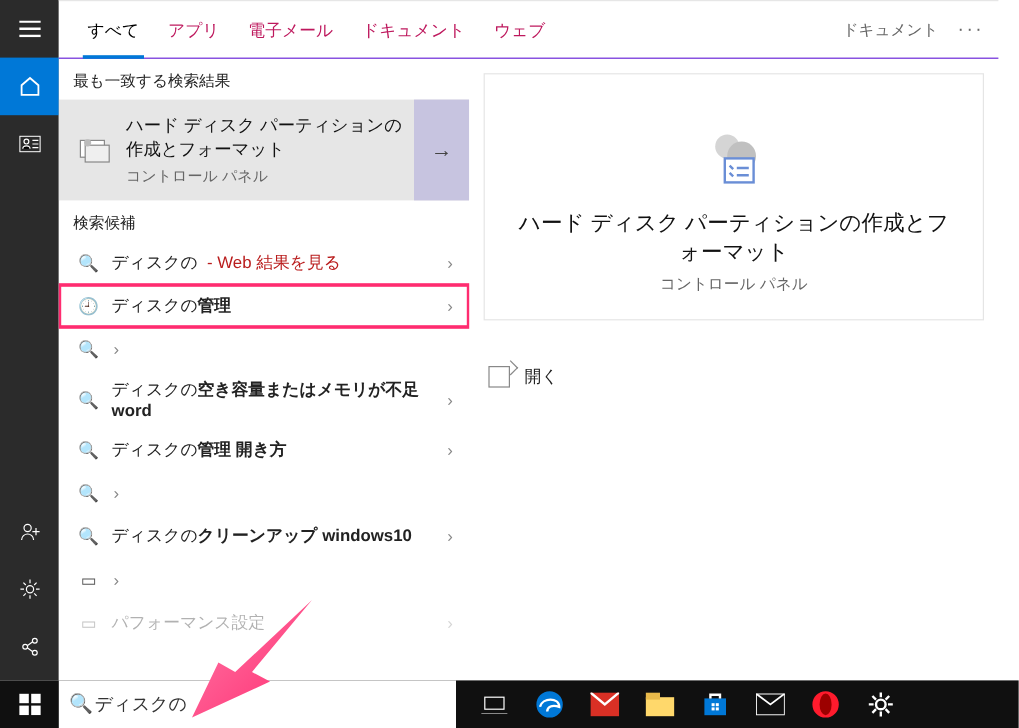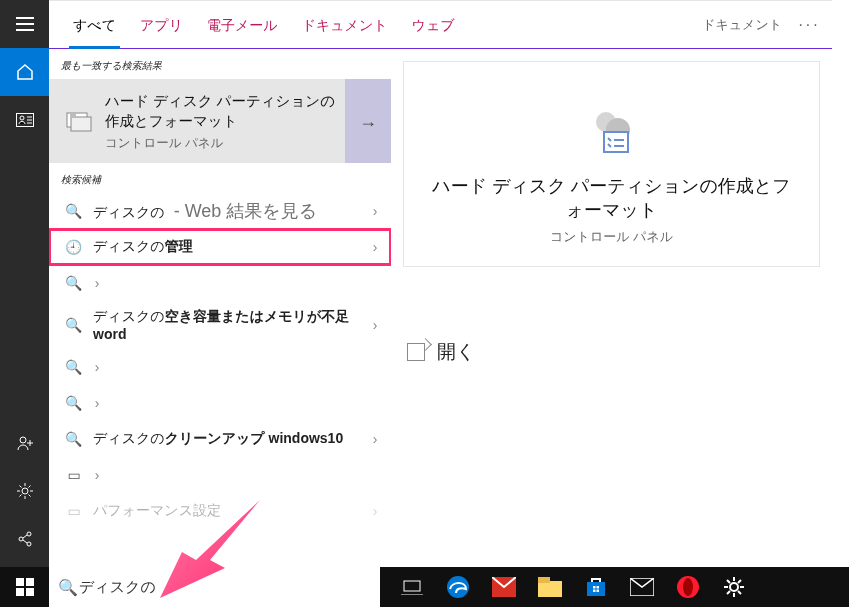--- a/index.html
+++ b/index.html
@@ -17,45 +17,45 @@
 .tab.active { color: #000; }
 .tab.active::after { content: ""; position: absolute; left: 8px; right: 8px; bottom: 0; height: 3px; background: #0078d7; }
 .tab .caret { font-size: 10px; margin-left: 4px; }
 .tabs-right { margin-left: auto; display: flex; align-items: center; gap: 16px; color: #666; font-size: 13px; }
 .more-dots { font-size: 16px; letter-spacing: 2px; }
 
 .content { display: flex; flex: 1; overflow: hidden; }
 .left-panel { width: 342px; display: flex; flex-direction: column; overflow: hidden; }
 .right-panel { flex: 1; padding: 12px; }
 
-.section-header { font-size: 10px; color: #222; padding: 10px 12px 6px; font-style: italic; }
+.section-header { font-size: 13px; color: #222; padding: 10px 12px 6px; }
 .best-match { display: flex; align-items: center; background: #e6e6e6; height: 84px; position: relative; }
 .best-left { flex: 1; display: flex; align-items: center; padding: 0 8px 0 14px; }
 .best-icon { width: 32px; height: 32px; display: flex; align-items: center; justify-content: center; margin-right: 10px; }
 .best-text { flex: 1; }
 .best-title { font-size: 14.5px; color: #111; line-height: 20px; }
 .best-sub { font-size: 12.5px; color: #666; margin-top: 4px; }
 .best-arrow { width: 46px; height: 100%; background: #c7c4e0; display: flex; align-items: center; justify-content: center; color: #444; font-size: 18px; }
 
 .suggestion-list { display: flex; flex-direction: column; }
 .sugg { height: 36px; display: flex; align-items: center; padding: 0 4px 0 14px; position: relative; cursor: pointer; }
 .sugg-icon { width: 22px; display: flex; justify-content: center; color: #555; font-size: 14px; }
 .sugg-text { flex: 1; font-size: 14px; color: #222; padding-left: 8px; white-space: nowrap; overflow: hidden; text-overflow: ellipsis; }
 .sugg-text .bold { font-weight: 700; }
-.sugg-hint { font-size: 18px; color: #737373; margin-left: 4px; }
+.sugg-hint { font-size: 14px; color: #b91c1c; margin-left: 4px; }
 .sugg-arrow { width: 24px; text-align: center; color: #888; font-size: 14px; }
 .sugg.highlighted { outline: 3px solid #ff2c70; outline-offset: -2px; }
 .sugg.twoline { height: 48px; }
 .sugg.twoline .sugg-text { white-space: normal; line-height: 18px; }
 
 .detail-card { background: #fff; border: 1px solid #e5e5e5; padding: 40px 24px 20px; text-align: center; }
 .detail-title { font-size: 18px; color: #111; margin-top: 12px; }
 .detail-sub { font-size: 13px; color: #666; margin-top: 6px; }
 .detail-actions { margin-top: 28px; text-align: left; padding: 10px 4px; }
-.detail-action { display: flex; align-items: center; gap: 12px; font-size: 19px; color: #222; cursor: pointer; margin-top: 34px; }
+.detail-action { display: flex; gap: 12px; font-size: 14px; color: #222; cursor: pointer; }
 .detail-action-icon { width: 18px; height: 18px; border: 1px solid #888; position: relative; }
 .detail-action-icon::after { content: ""; position: absolute; right: -6px; top: -4px; width: 8px; height: 8px; border-top: 1px solid #888; border-right: 1px solid #888; transform: rotate(45deg); }
 
 .taskbar { position: absolute; left: 0; bottom: 0; width: 849px; height: 40px; background: #101010; display: flex; align-items: center; }
 .taskbar-start { width: 49px; height: 40px; display: flex; align-items: center; justify-content: center; }
 .search-box { flex: 0 0 331px; height: 40px; background: #fff; display: flex; align-items: center; padding: 0 8px; }
 .search-box input { flex: 1; border: none; outline: none; font-size: 15px; color: #333; background: transparent; }
 .search-box-icon { width: 22px; color: #666; text-align: center; }
 .tb-icons { flex: 1; display: flex; align-items: center; padding-left: 18px; gap: 18px; }
 .tb-icon { width: 28px; height: 28px; display: flex; align-items: center; justify-content: center; }
@@ -162,20 +162,21 @@
             <span class="sugg-icon">🔍</span>
             <span class="sugg-arrow">›</span>
           </div>
           <div class="sugg twoline">
             <span class="sugg-icon">🔍</span>
             <span class="sugg-text"><span>ディスクの</span><span class="bold">空き容量またはメモリが不足 word</span></span>
             <span class="sugg-arrow">›</span>
           </div>
           <div class="sugg">
             <span class="sugg-icon">🔍</span>
+            <span class="sugg-text"><span>ディスクの</span><span class="bold">管理 開き方</span></span>
             <span class="sugg-arrow">›</span>
           </div>
           <div class="sugg">
             <span class="sugg-icon">🔍</span>
             <span class="sugg-arrow">›</span>
           </div>
           <div class="sugg">
             <span class="sugg-icon">🔍</span>
             <span class="sugg-text"><span>ディスクの</span><span class="bold">クリーンアップ windows10</span></span>
             <span class="sugg-arrow">›</span>

